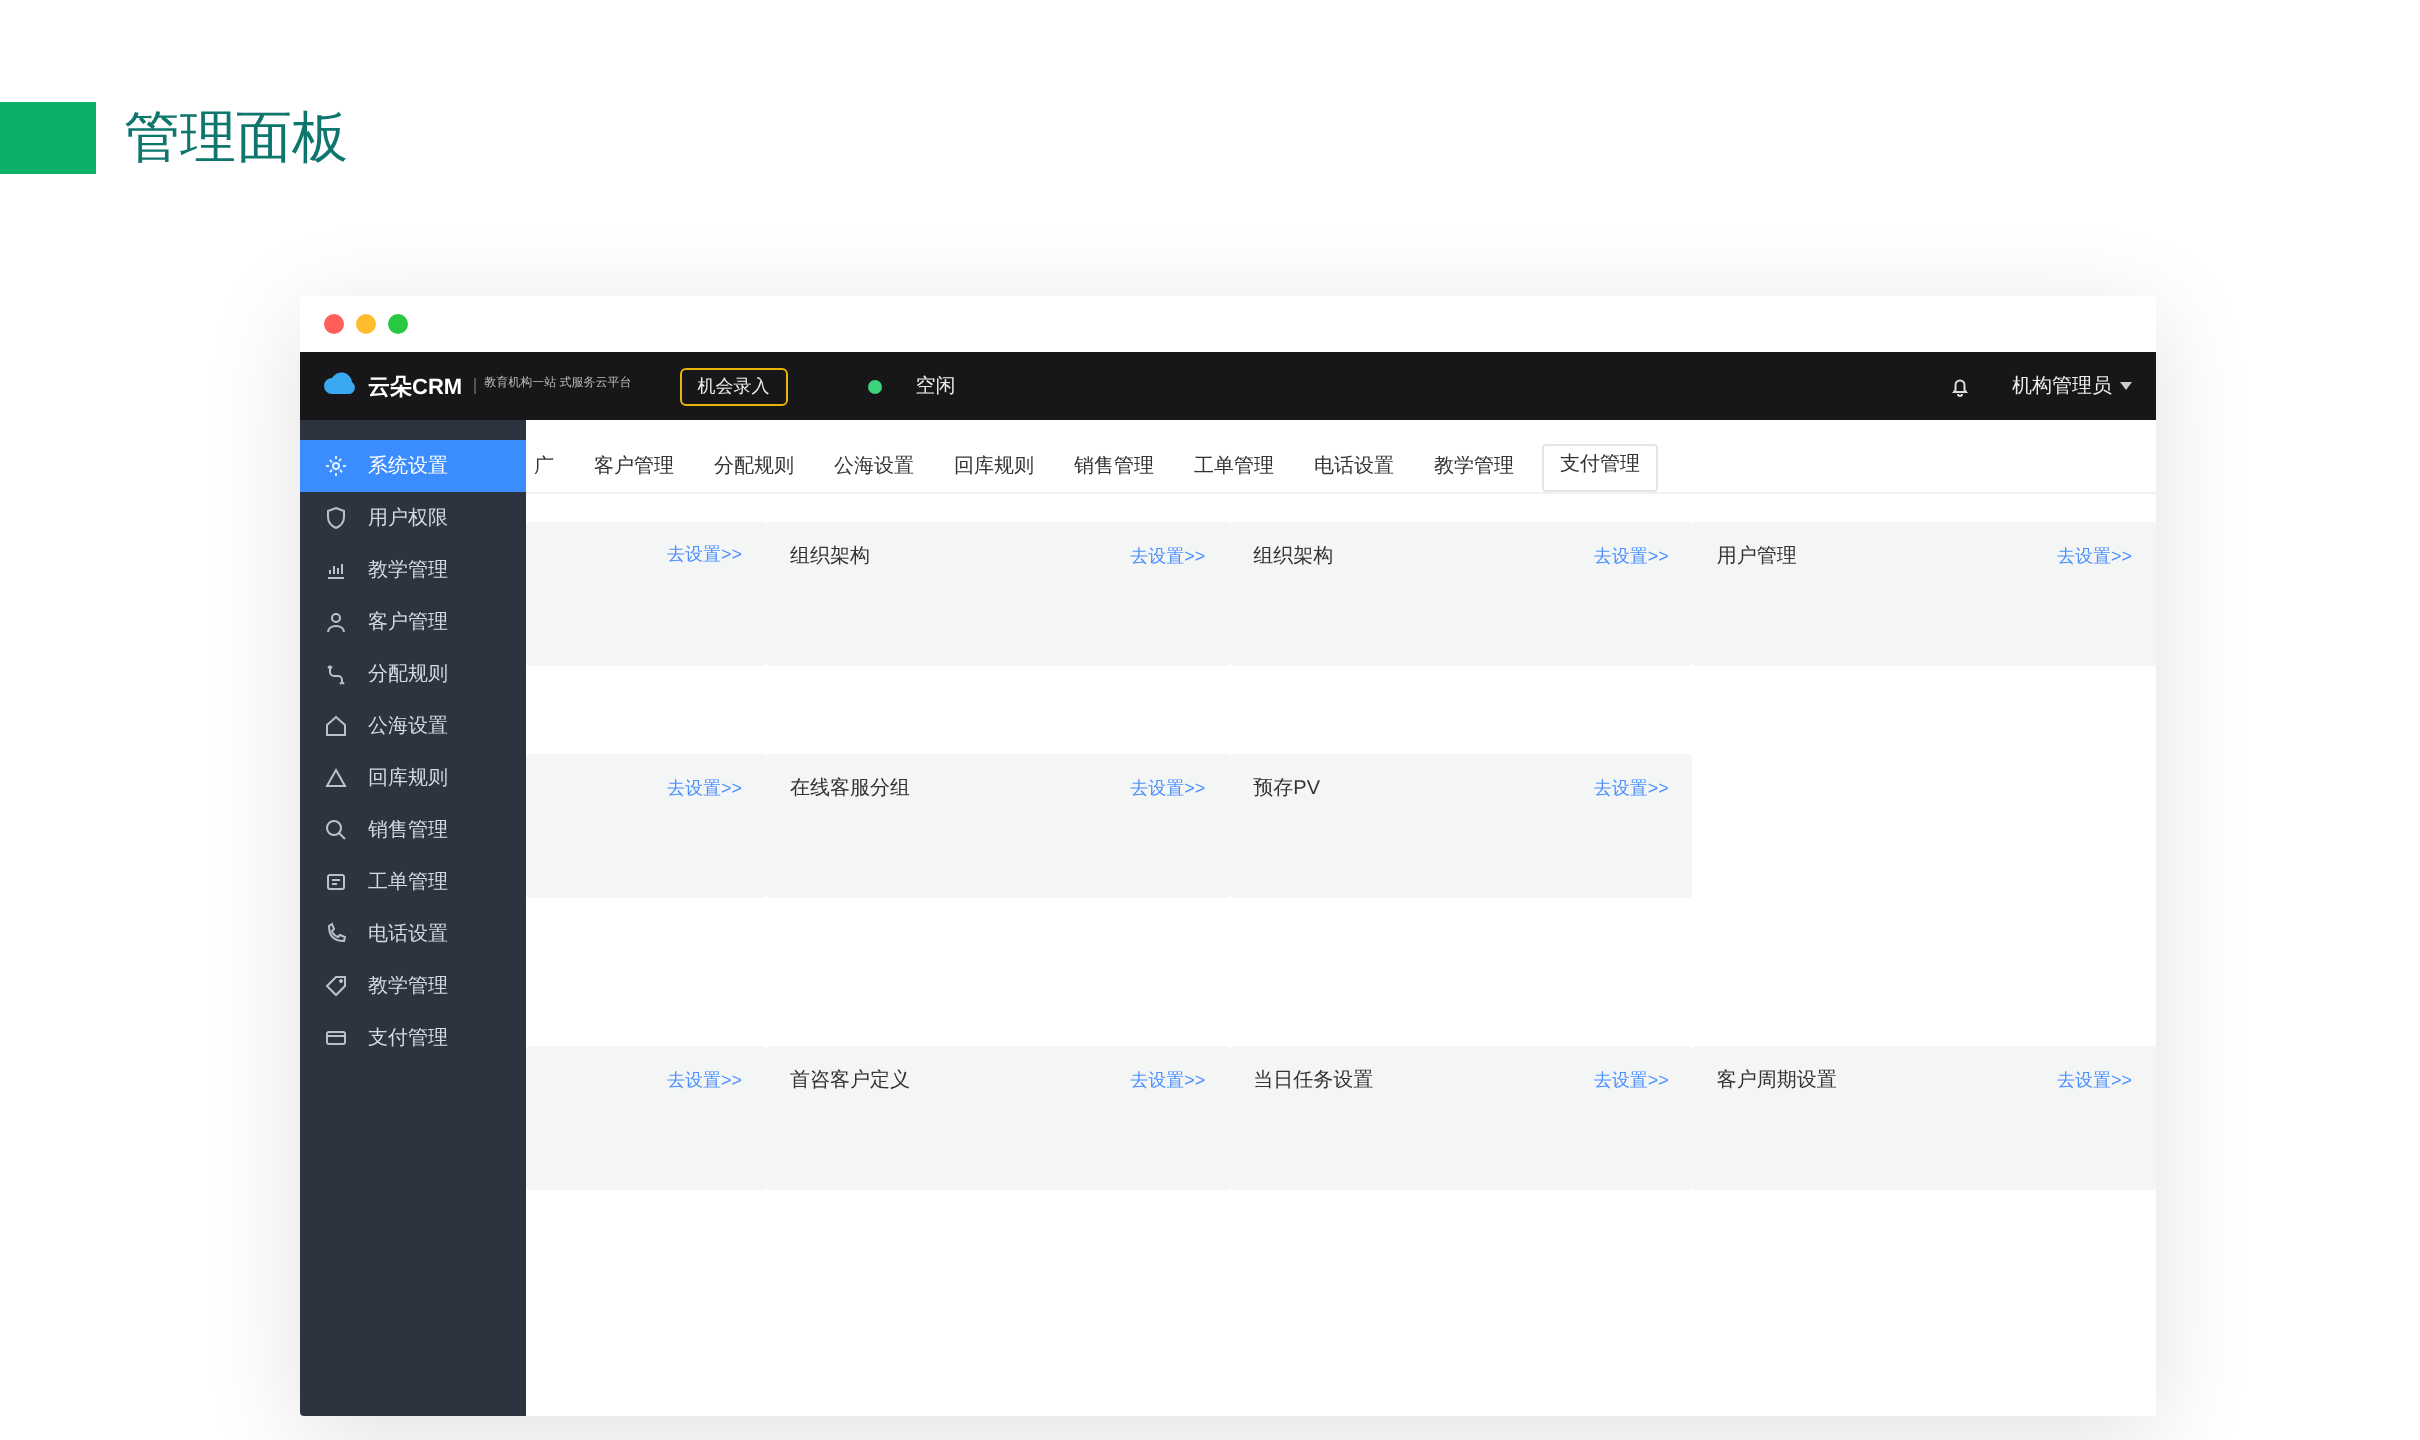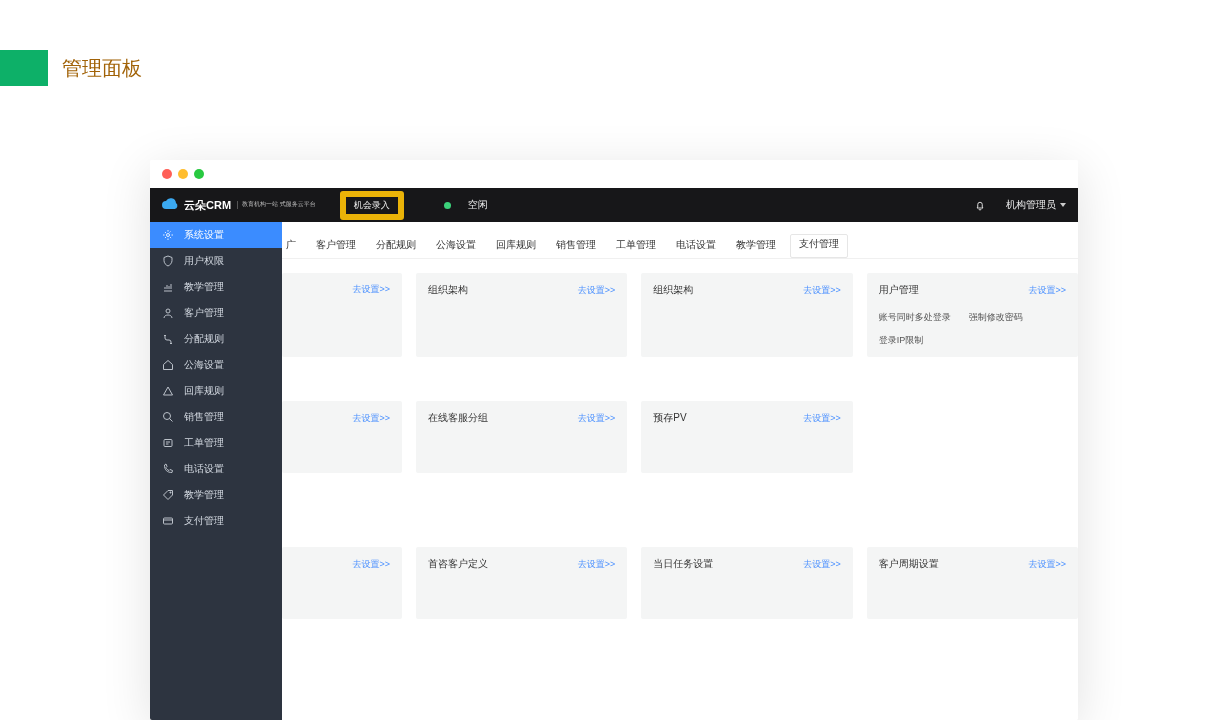--- a/index.html
+++ b/index.html
@@ -26,28 +26,28 @@
       background: #0db068;
       margin-right: 14px;
     }
     .title-main {
       font-size: 30px;
       font-weight: 700;
       color: #111;
       margin-right: 16px;
     }
     .title-sub {
-      font-size: 20px;
-      color: #a16207;
+      font-size: 28px;
+      color: #0f766e;
       font-weight: 400;
     }
     .app-window {
       position: absolute;
       left: 150px;
-      top: 160px;
+      top: 148px;
       width: 928px;
       background: #fff;
       box-shadow: 0 10px 50px rgba(0,0,0,0.12);
       border-radius: 2px;
       overflow: hidden;
     }
     .mac-bar {
       height: 28px;
       background: #fff;
       display: flex;
@@ -92,21 +92,21 @@
       border-left: 1px solid #555;
       padding-left: 4px;
       line-height: 1.2;
     }
     .topnav-items {
       display: flex;
       gap: 14px;
       margin-left: 8px;
     }
     .topnav .btn-outline {
-      border: 6px solid #eab308;
+      border: 1px solid #eab308;
       padding: 2px 8px;
       border-radius: 3px;
       font-size: 9px;
       color: #eee;
       margin-left: 14px;
     }
     .status-area {
       display: flex;
       align-items: center;
       gap: 17px;
@@ -141,25 +141,25 @@
       border-left: 3px solid transparent;
       border-right: 3px solid transparent;
       border-top: 4px solid #ccc;
     }
 
     .app-body {
       display: flex;
       height: 498px;
     }
     .sidebar {
-      width: 132px;
+      width: 113px;
       background: #2d3440;
       color: #d4dae2;
       font-size: 10px;
-      padding-top: 0;
+      padding-top: 10px;
     }
     .sidebar-item {
       display: flex;
       align-items: center;
       gap: 10px;
       height: 26px;
       padding-left: 12px;
       cursor: pointer;
     }
     .sidebar-item.active {
@@ -196,21 +196,21 @@
     }
     .tab.last-box {
       border: 1px solid #e6e6e6;
       border-radius: 2px;
       padding: 2px 8px;
       margin-left: 4px;
     }
 
     .cards-row {
       display: flex;
-      gap: 14px;
+      gap: 0;
       padding: 14px 0 0 0;
     }
     .card {
       background: #f4f5f5;
       border-radius: 2px;
       padding: 10px 12px;
       flex: 1;
       min-height: 72px;
       display: flex;
       flex-direction: column;
@@ -393,25 +393,20 @@
               <div class="card-hdr">
                 <span>组织架构</span>
                 <span class="card-link">去设置&gt;&gt;</span>
               </div>
             </div>
             <div class="card">
               <div class="card-hdr">
                 <span>用户管理</span>
                 <span class="card-link">去设置&gt;&gt;</span>
               </div>
-              <div class="card-tags">
-                <span>账号同时多处登录</span>
-                <span>强制修改密码</span>
-                <span>登录IP限制</span>
-              </div>
             </div>
           </div>
           <div class="cards-row" style="margin-top: 30px;">
             <div class="card partial">
               <div class="card-hdr">
                 <span style="margin-left: auto; margin-right: 6px; visibility: hidden;">置</span>
                 <span class="card-link">去设置&gt;&gt;</span>
               </div>
             </div>
             <div class="card">

